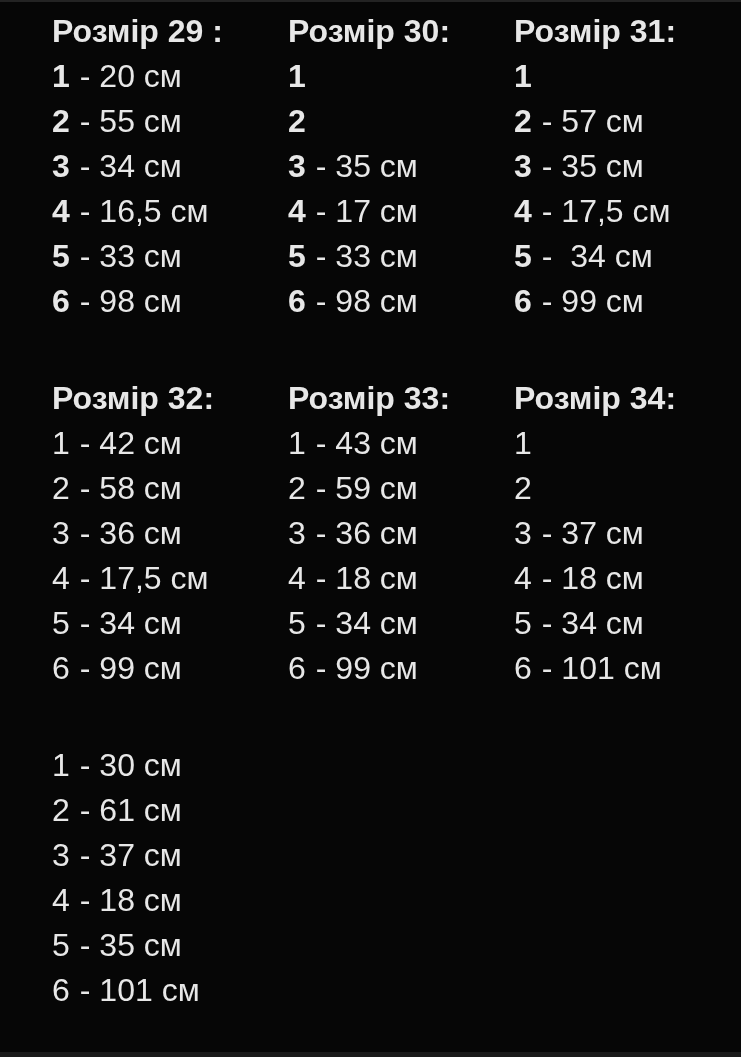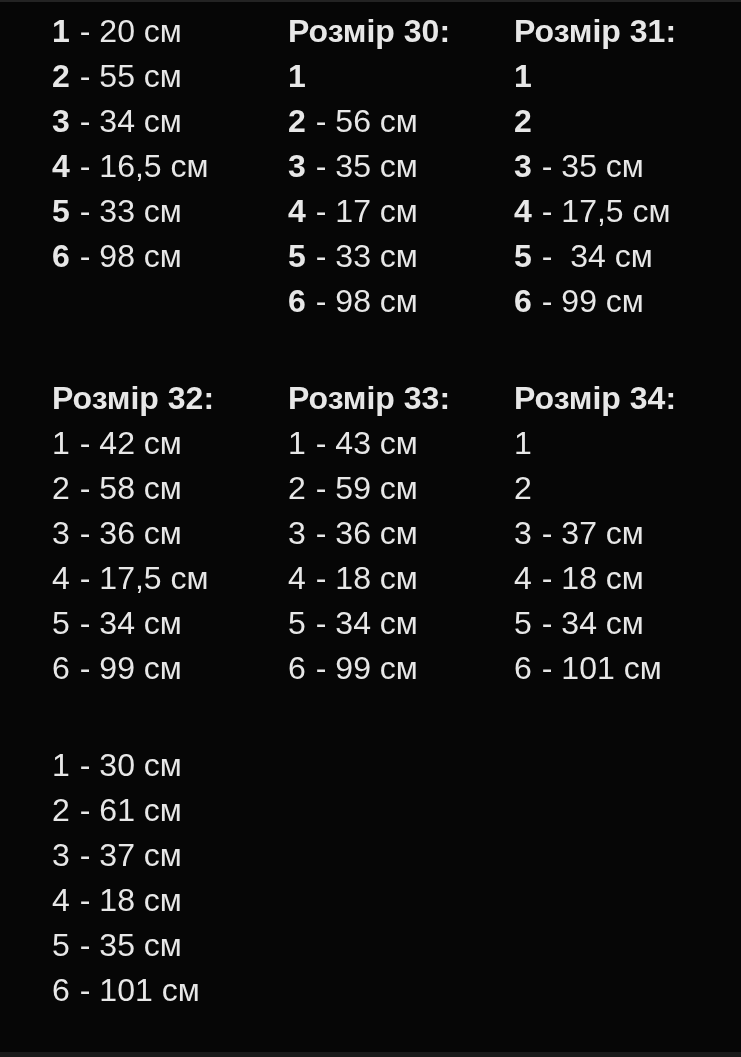--- a/index.html
+++ b/index.html
@@ -49,20 +49,21 @@
   .item .val { white-space: pre; }
   .block.bold-nums .num { font-weight: 700; }
 </style>
 </head>
 <body style="background: rgb(6, 6, 6); color: rgb(231, 231, 231);">
 
 <div class="edge top"></div>
 
 <main class="grid">
     <section class="block bold-nums">
+      <h2 class="block-title">Розмір 29 :</h2>
       <div class="item">
         <span class="num">1</span>
         <span class="val">- 20 см</span>
       </div>
       <div class="item">
         <span class="num">2</span>
         <span class="val">- 55 см</span>
       </div>
       <div class="item">
         <span class="num">3</span>
@@ -81,21 +82,20 @@
         <span class="val">- 98 см</span>
       </div>
     </section>
     <section class="block bold-nums">
       <h2 class="block-title">Розмір 30:</h2>
       <div class="item">
         <span class="num">1</span>
       </div>
       <div class="item">
         <span class="num">2</span>
-        <span class="val">- 56 см</span>
       </div>
       <div class="item">
         <span class="num">3</span>
         <span class="val">- 35 см</span>
       </div>
       <div class="item">
         <span class="num">4</span>
         <span class="val">- 17 см</span>
       </div>
       <div class="item">
@@ -107,20 +107,21 @@
         <span class="val">- 98 см</span>
       </div>
     </section>
     <section class="block bold-nums">
       <h2 class="block-title">Розмір 31:</h2>
       <div class="item">
         <span class="num">1</span>
       </div>
       <div class="item">
         <span class="num">2</span>
+        <span class="val">- 57 см</span>
       </div>
       <div class="item">
         <span class="num">3</span>
         <span class="val">- 35 см</span>
       </div>
       <div class="item">
         <span class="num">4</span>
         <span class="val">- 17,5 см</span>
       </div>
       <div class="item">

